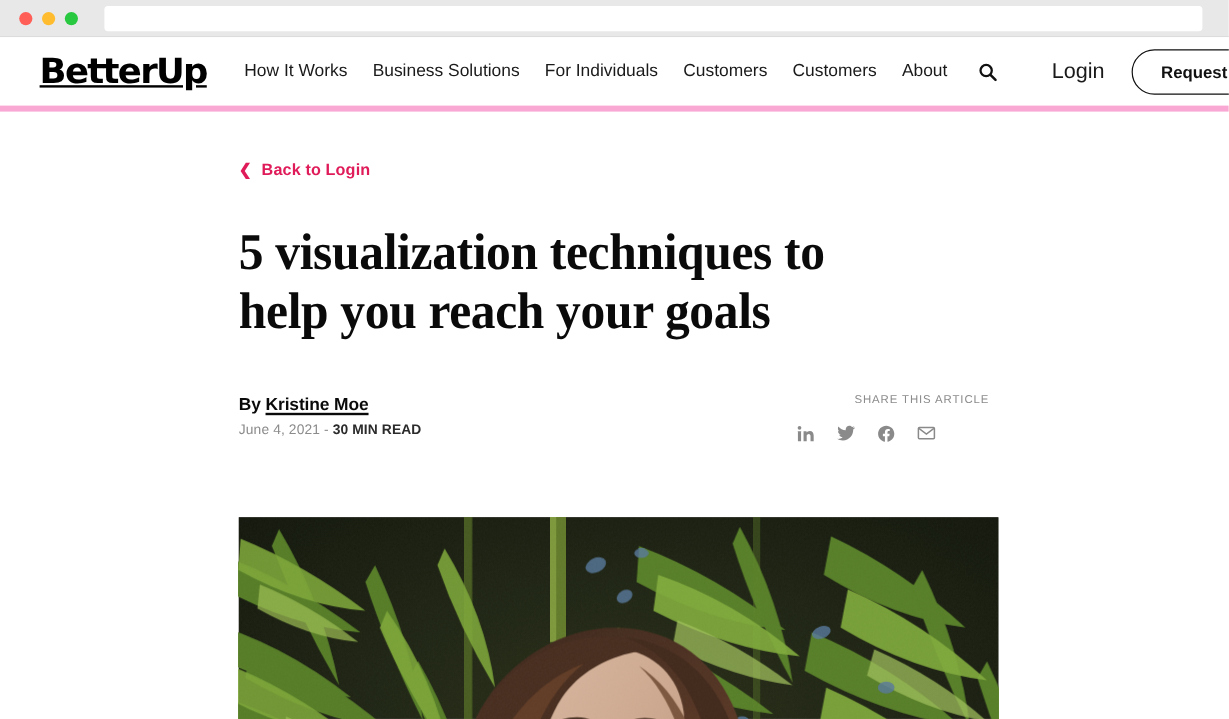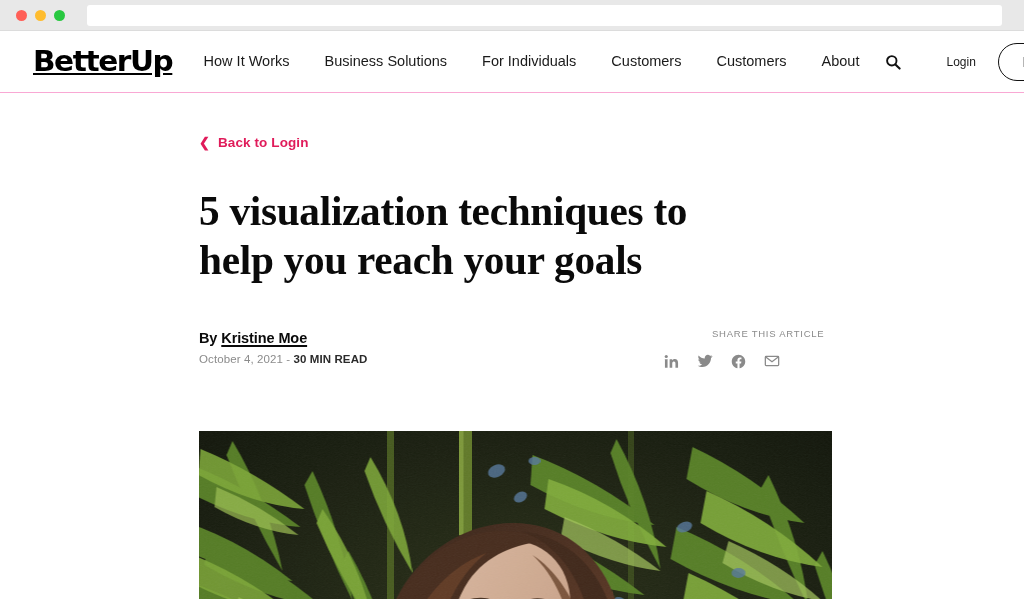--- a/index.html
+++ b/index.html
@@ -44,41 +44,41 @@
     font-size: 11px;
     color: #333;
     padding: 0 8px;
     font-family: "Liberation Sans", sans-serif;
   }
 
   
   .site-header {
     height: 62px;
     background: #ffffff;
-    border-bottom: 1px solid #f9a8d4;
+    border-bottom: 5px solid #f9a8d4;
     display: flex;
     align-items: center;
     padding: 0 32px 0 33px;
   }
   .logo {
     font-family: "DejaVu Sans", sans-serif;
     font-weight: 700;
     font-size: 29px;
     letter-spacing: -1.4px;
     color: #000000;
     line-height: 1;
     margin-right: 34px;
     white-space: nowrap;
     transform: scaleX(1.02);
     transform-origin: left center;
   }
   .nav {
     display: flex;
     align-items: center;
-    gap: 16px;
+    gap: 2px;
     flex: 1;
   }
   .nav-item {
     font-size: 14.5px;
     color: #1a1a1a;
     text-decoration: none;
     white-space: nowrap;
     padding: 0 19px 0 0;
     line-height: 1;
   }
@@ -94,21 +94,21 @@
     border: none;
     cursor: pointer;
     display: flex;
     align-items: center;
     justify-content: center;
     padding: 0;
     width: 30px;
     height: 30px;
   }
   .login-link {
-    font-size: 12px;
+    font-size: 18px;
     color: #1a1a1a;
     text-decoration: none;
     white-space: nowrap;
     margin-left: 10px;
     margin-right: 22px;
     padding-left: 28px;
   }
   .demo-btn {
     border: 1.4px solid #111111;
     border-radius: 24px;
@@ -281,21 +281,21 @@
     <h1 class="headline">5 visualization techniques to help you reach your goals</h1>
 
     <div class="meta-row">
 
       <div class="byline-col">
         <div class="byline">
           <span>By</span>
           <a class="author" href="#">Kristine Moe</a>
         </div>
         <div class="dateline">
-          <span>October 4, 2021 - </span><span class="read-time">30 MIN READ</span>
+          <span>June 4, 2021 - </span><span class="read-time">30 MIN READ</span>
         </div>
       </div>
 
       <div class="share-col">
         <div class="share-label">SHARE THIS ARTICLE</div>
         <div class="share-icons">
 
           <button class="share-icon">
             <svg width="15" height="15" viewBox="0 0 24 24" fill="currentColor">
               <rect x="1.5" y="8.5" width="4.2" height="13.5" rx="0.3"></rect>

